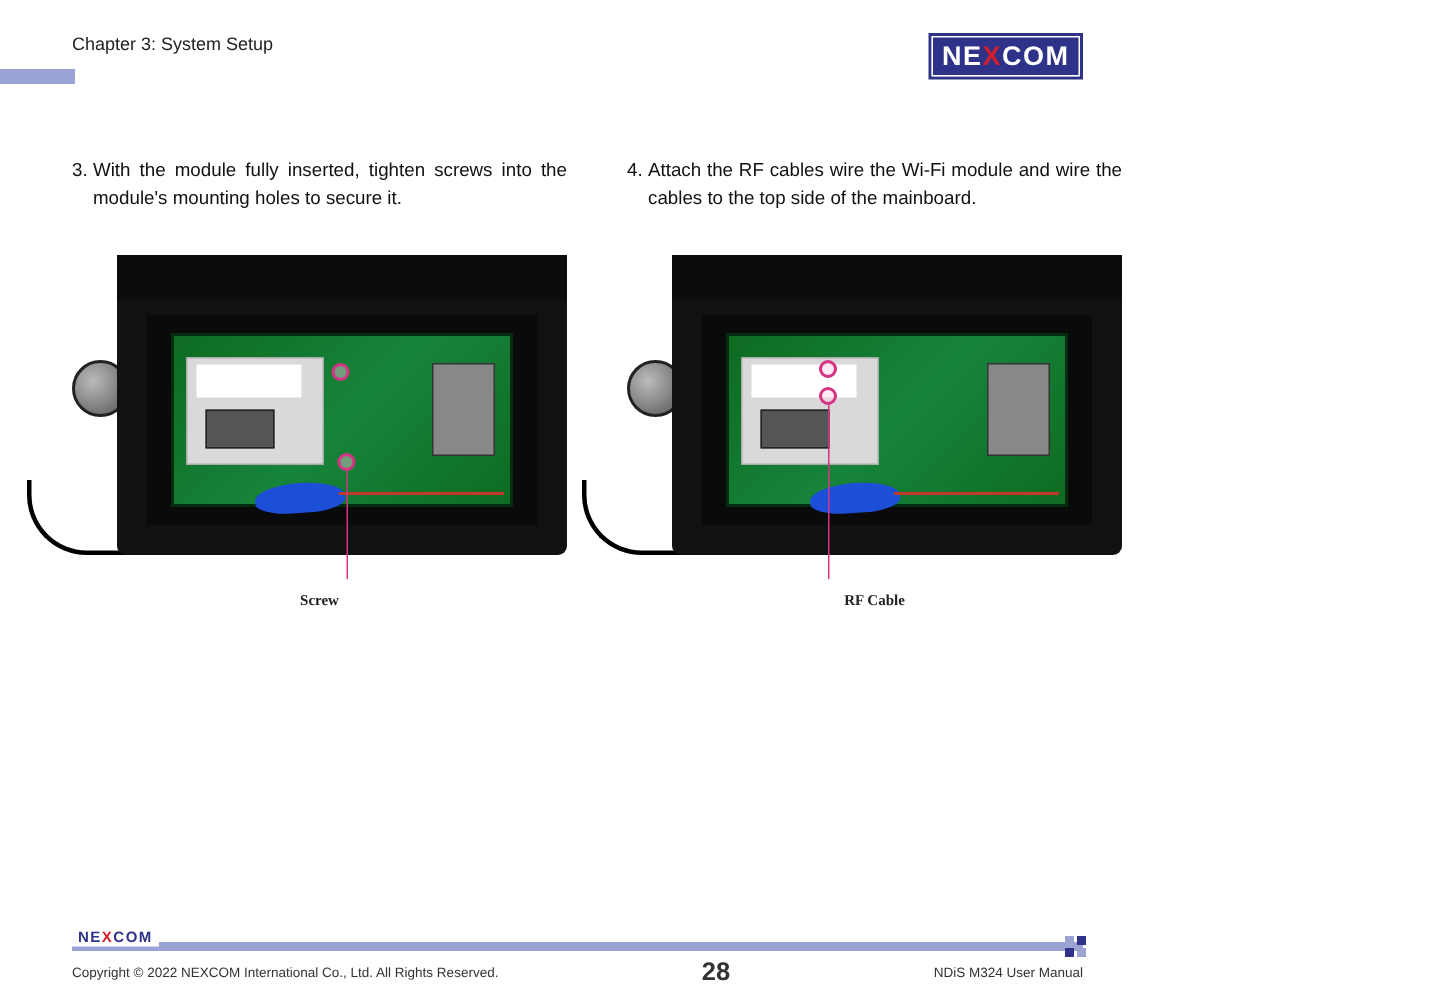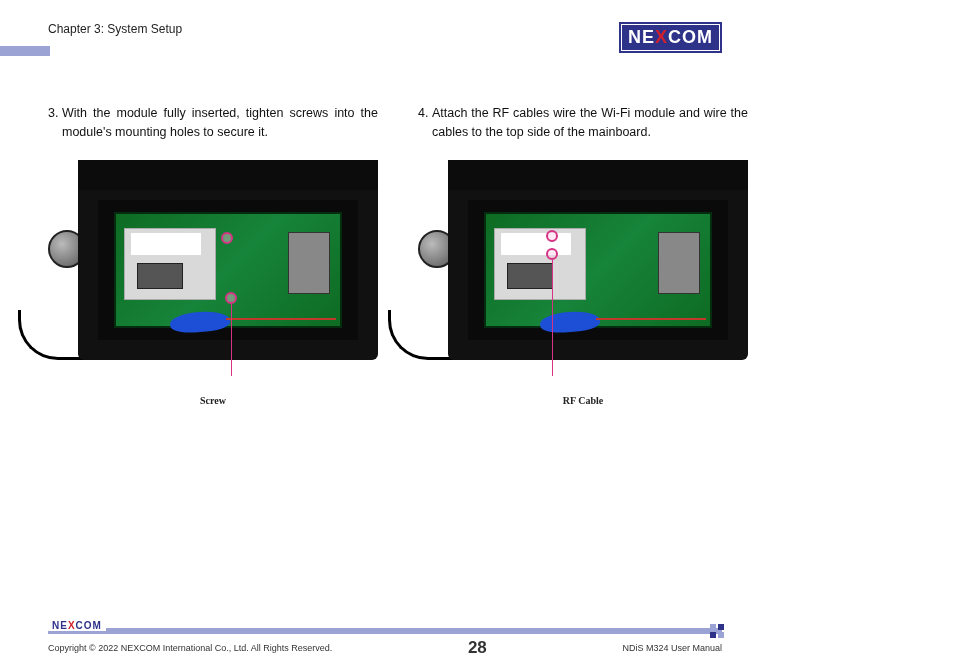--- a/index.html
+++ b/index.html
@@ -16,21 +16,21 @@
 
   
   .content { display: flex; gap: 40px; margin-top: 50px; }
   .col { width: 50%; }
   .instr { display: flex; font-size: 12.5px; line-height: 1.5; color: #111; text-align: justify; }
   .instr .num { flex: 0 0 14px; }
   .instr .text { flex: 1; }
   .col-left .text { text-align: justify; text-align-last: left; }
 
   
-  .figure { margin-top: 18px; position: relative; height: 230px; display:flex; justify-content:center;font-family:Liberation Serif, serif; }
+  .figure { margin-top: 18px; position: relative; height: 230px; display:flex; align-items:center; justify-content:center;font-family:Liberation Serif, serif; }
   .device { position: relative; width: 330px; height: 210px; }
   .chassis { position: absolute; top: 0; left: 30px; width: 300px; height: 200px; background: #111; border-radius: 0 0 6px 6px; overflow: hidden; }
   .chassis-top { position:absolute; top:0; left:0; right:0; height:30px; background:#0c0c0c; }
   .chassis-inner { position: absolute; top: 40px; left: 20px; right: 20px; bottom: 20px; background: #0a0a0a; }
   .pcb { position: absolute; left: 16px; right: 16px; top: 12px; bottom: 12px; background: linear-gradient(135deg,#0e6b22,#16843a 50%,#0e6b22); border: 2px solid #042d0f; }
   .wifi-card { position: absolute; left: 8px; top: 14px; width: 92px; height: 72px; background: #d9d9d9; border: 1px solid #aaa; }
   .wifi-label { position:absolute; left:6px; top:4px; width:70px; height:22px; background:#fff; }
   .wifi-chip { position:absolute; left:12px; top:34px; width:46px; height:26px; background:#555; border:1px solid #222; }
   .sim-holder { position:absolute; right:10px; top:18px; width:42px; height:62px; background:#888; border:1px solid #333; }
   .blue-blob { position:absolute; left:54px; bottom:-6px; width:60px; height:20px; background:#1d4fd6; border-radius:50% 50% 40% 40%; transform:rotate(-4deg); }

